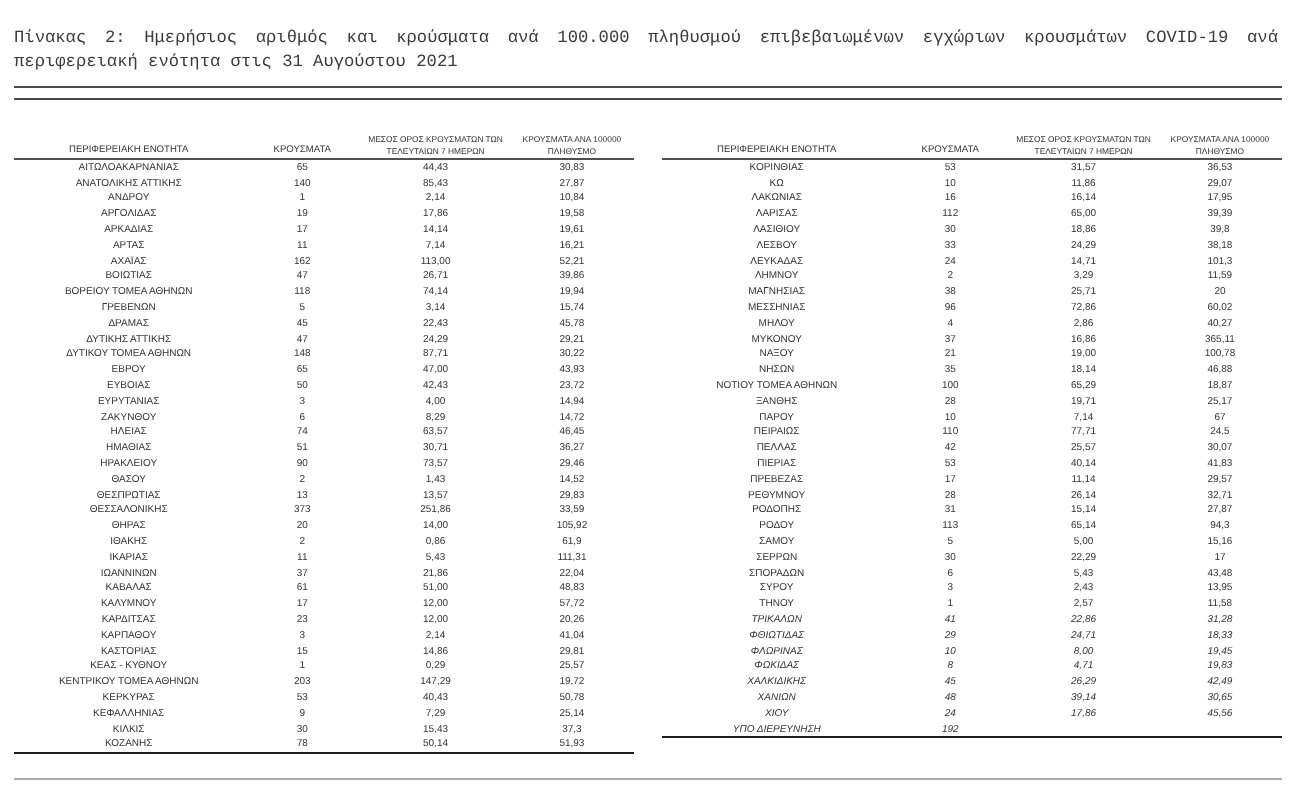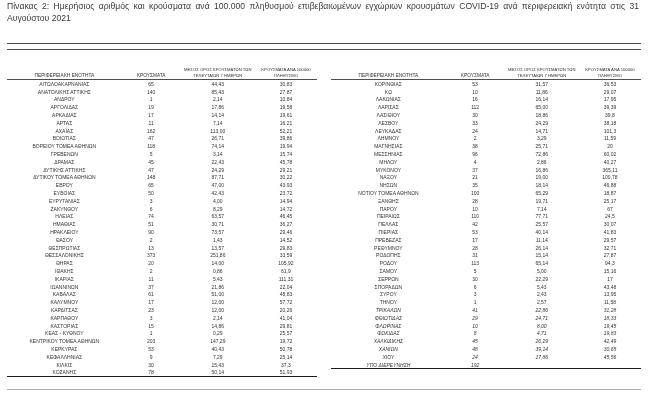--- a/index.html
+++ b/index.html
@@ -5,23 +5,24 @@
   html,body{margin:0;padding:0;background:#ffffff;}
   .page{
     position:relative;
     width:648px;height:405px;
     background:#ffffff;
     font-family:"Liberation Sans","DejaVu Sans",sans-serif;
     color:#333;
     overflow:hidden;
   }
   .caption{
-    position:absolute;top:1px;left:7px;width:632px;
+    position:absolute;top:14px;left:7px;width:632px;
     font-size:8.6px;line-height:11.5px;color:#3a3a3a;
     text-align:justify;
+    font-family:Liberation Mono, monospace;
   }
   .rule-top{
     position:absolute;top:43px;left:7px;right:7px;height:5px;
     border-top:1px solid #4a4a4a;border-bottom:1px solid #4a4a4a;
   }
   .tables{
     position:absolute;top:50px;left:7px;right:7px;
     display:flex;gap:14px;align-items:flex-start;
   }
   .dtable{flex:1 1 0;min-width:0;}

